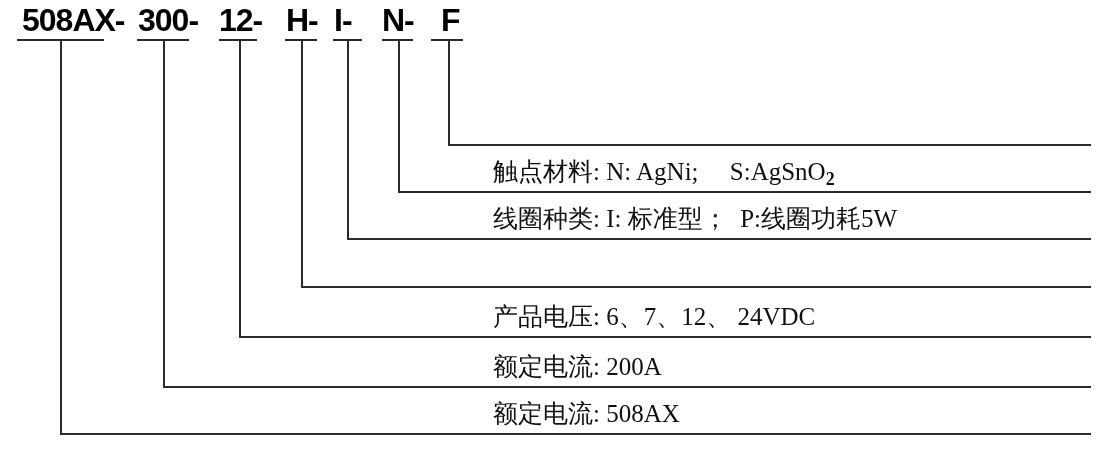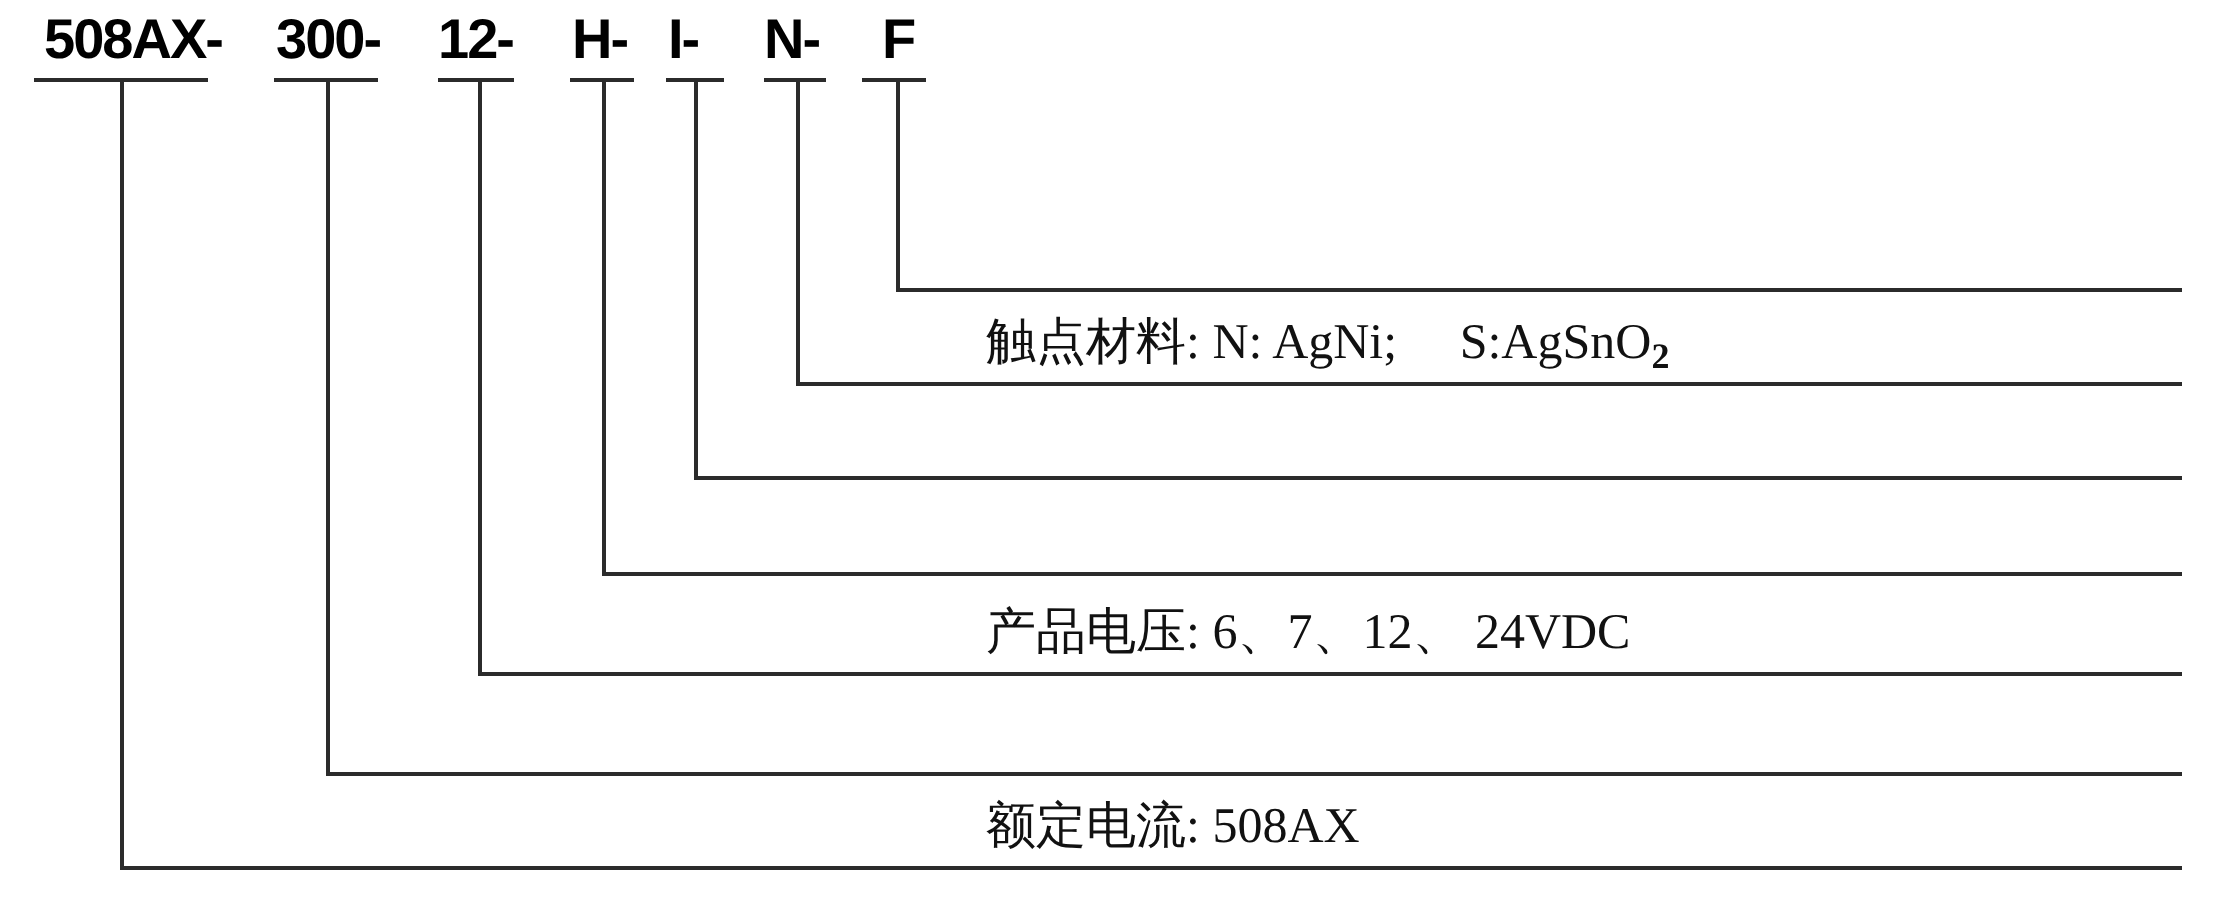--- a/index.html
+++ b/index.html
@@ -12,21 +12,21 @@
     width:1116px;height:450px;
     background:#ffffff;
     overflow:hidden;
     font-family:"Liberation Serif","DejaVu Serif",serif;
   }
   
   .seg{
     position:absolute;
     top:5px;
     font-family:"Liberation Sans","DejaVu Sans",sans-serif;
-    font-size:28px;
+    font-size:32px;
     font-weight:600;
     letter-spacing:-1px;
     color:#000000;
     white-space:pre;
     line-height:30px;
   }
   
   .ul{
     position:absolute;
     top:39px;height:0;
@@ -90,16 +90,18 @@
 
   <div class="hline" style="left:448px;top:144px;width:643px"></div>
   <div class="hline" style="left:398px;top:191px;width:693px"></div>
   <div class="hline" style="left:347px;top:238px;width:744px"></div>
   <div class="hline" style="left:301px;top:286px;width:790px"></div>
   <div class="hline" style="left:239px;top:336px;width:852px"></div>
   <div class="hline" style="left:163px;top:386px;width:928px"></div>
   <div class="hline" style="left:60px;top:433px;width:1031px"></div>
 
   <div class="rowtext" style="top:157px"><span>触点材料: N: AgNi;     S:AgSnO</span><span class="sub">2</span></div>
+  <div class="rowtext" style="top:204px"><span>线圈种类: I: 标准型；  P:线圈功耗5W</span></div>
   <div class="rowtext" style="top:302px"><span>产品电压: 6、7、12、 24VDC</span></div>
+  <div class="rowtext" style="top:352px"><span>额定电流: 200A</span></div>
   <div class="rowtext" style="top:399px"><span>额定电流: 508AX</span></div>
 
 </div>
 
 </body></html>

